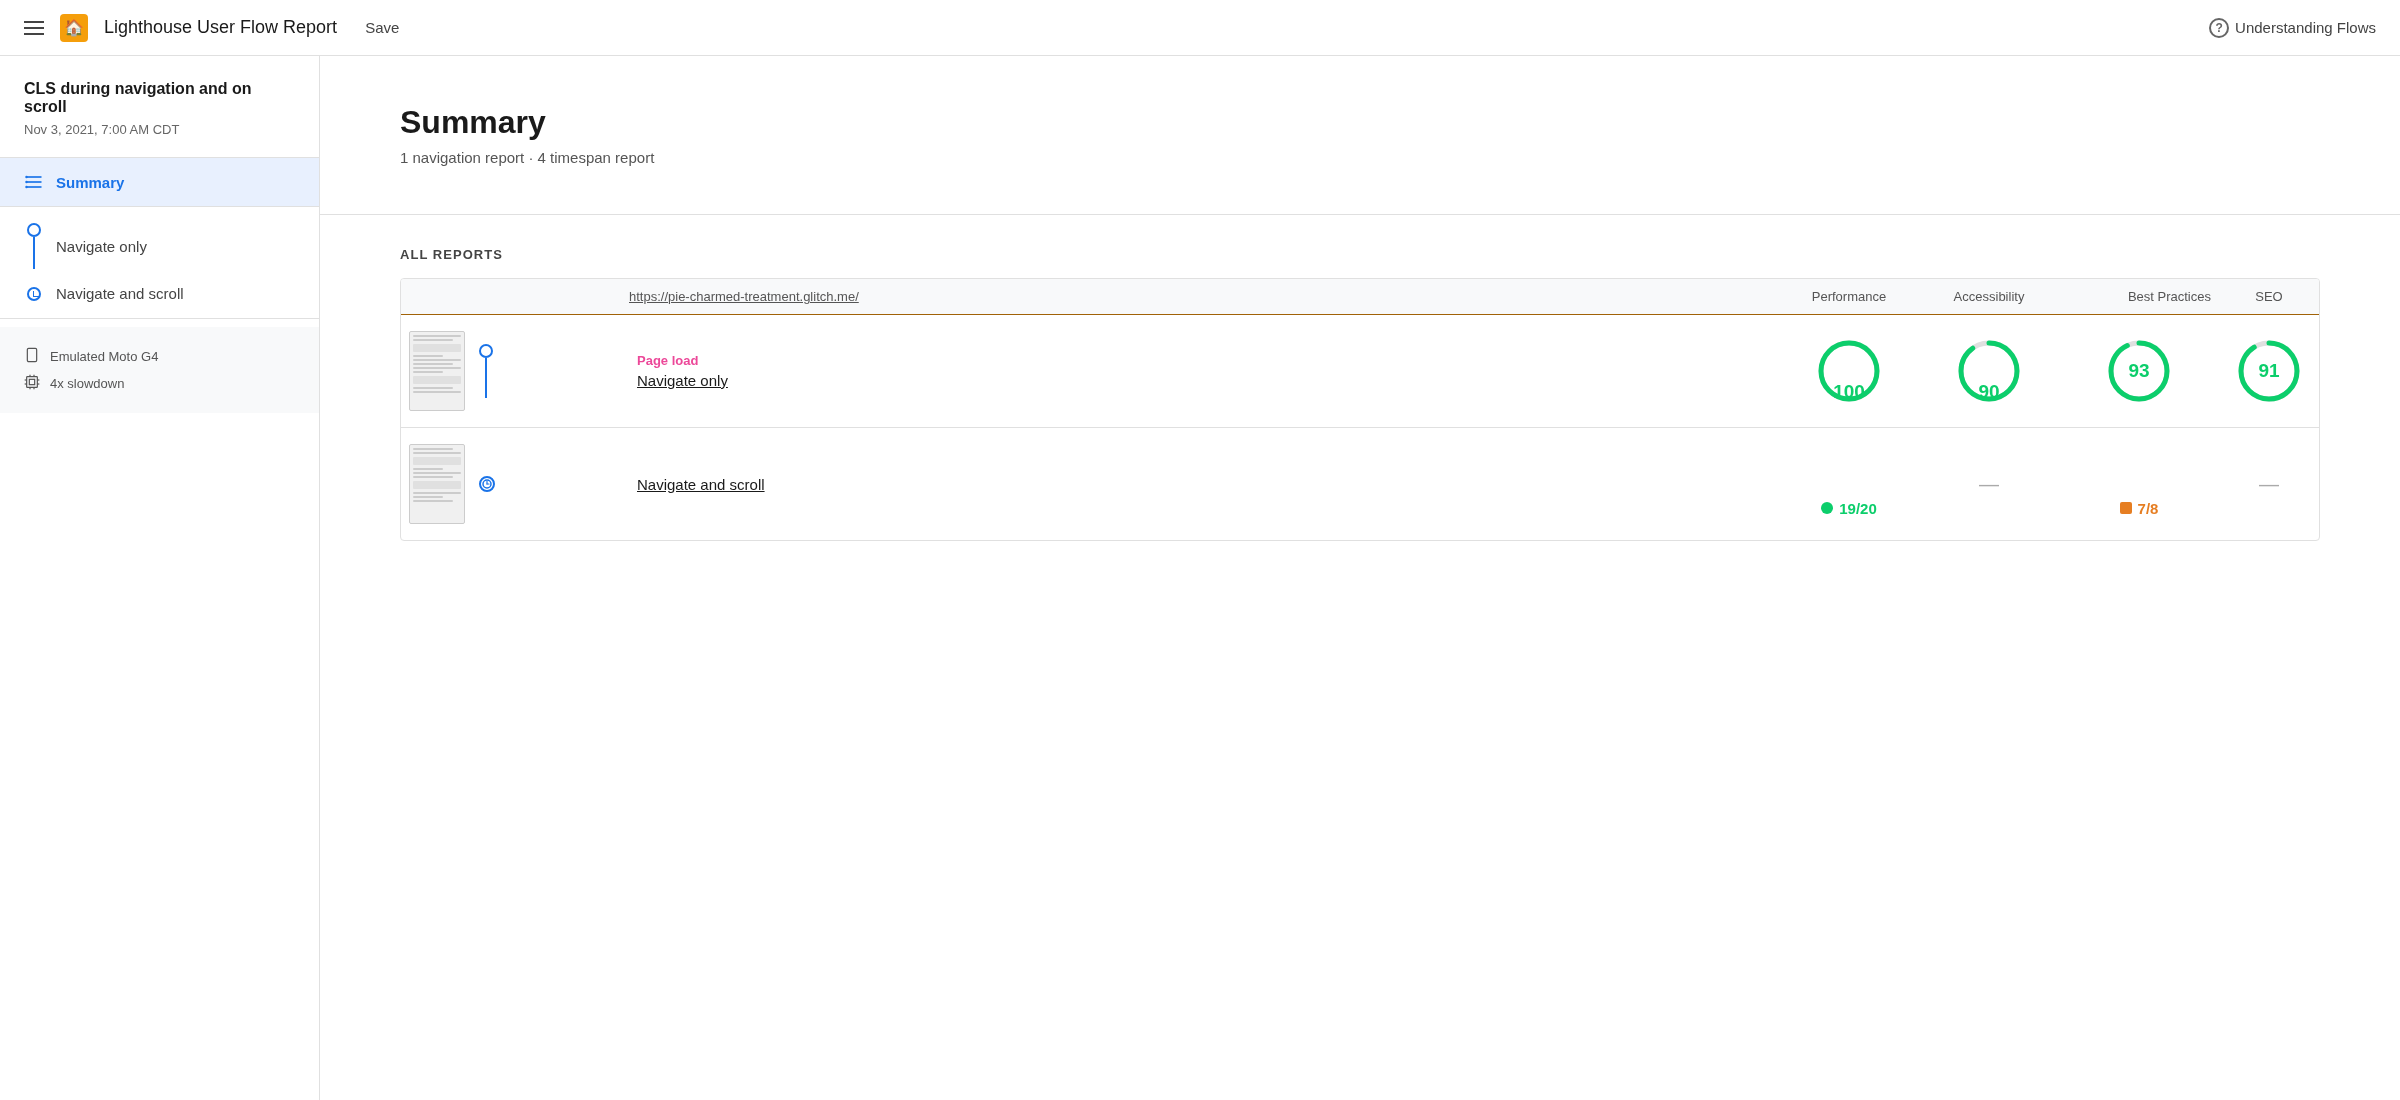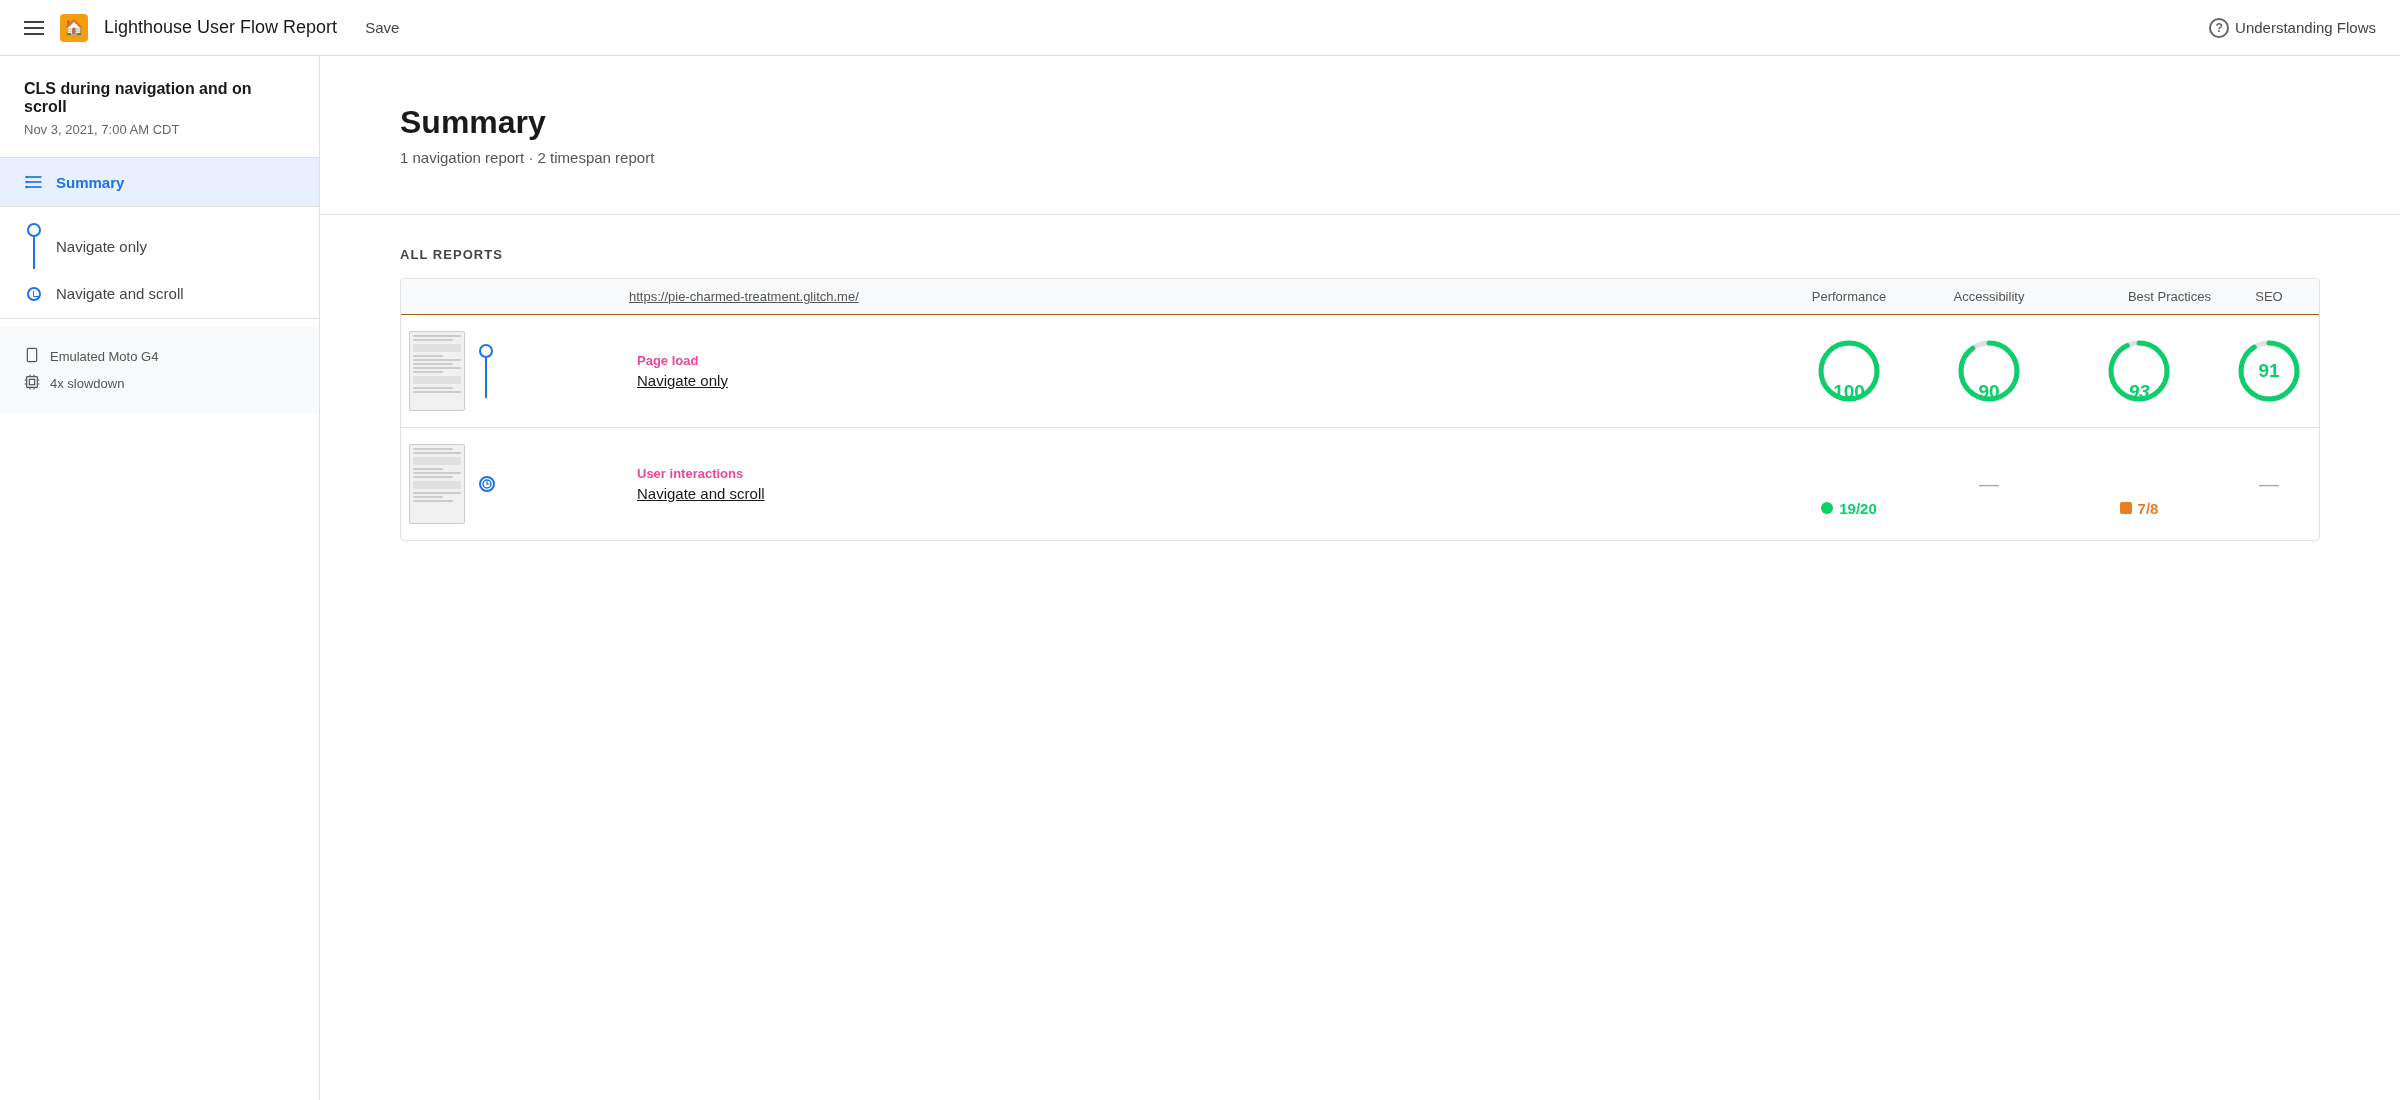--- a/index.html
+++ b/index.html
@@ -386,21 +386,21 @@
         </span>
         <span>4x slowdown</span>
       </div>
     </div>
   </nav>
 
   <main class="content-area">
 
     <section class="content-summary">
       <h1 class="content-summary-title">Summary</h1>
-      <p class="content-summary-subtitle">1 navigation report · 2 timespan report</p>
+      <p class="content-summary-subtitle">1 navigation report · 4 timespan report</p>
     </section>
 
     <section class="content-reports">
       <div class="all-reports-label">ALL REPORTS</div>
 
       <div style="border:1px solid #e0e0e0; border-radius:4px; overflow:hidden; margin-top:8px;">
         <div style="display:grid; grid-template-columns: 70px 150px 1fr 140px 140px 160px 100px; background:#f8f9fa; border-bottom:1px solid #a16207;">
           <div style="padding:10px 8px;"></div>
           <div style="padding:10px 8px;"></div>
           <div style="padding:10px 8px; font-size:13px; color:#555; text-decoration:underline;">https://pie-charmed-treatment.glitch.me/</div>
@@ -454,21 +454,21 @@
             <div style="position:relative; width:64px; height:64px; display:flex; align-items:flex-end; justify-content:center;">
               <svg width="64" height="64" viewBox="0 0 64 64" style="position:absolute;top:0;left:0;">
                 <circle cx="32" cy="32" r="28" fill="none" stroke="#e0e0e0" stroke-width="5"></circle>
                 <circle cx="32" cy="32" r="28" fill="none" stroke="#0cce6b" stroke-width="5" stroke-dasharray="158.3 175.9" stroke-dashoffset="0" stroke-linecap="round" transform="rotate(-90 32 32)"></circle>
               </svg>
               <span style="font-size:19px; font-weight:700; color:#0cce6b; position:relative; z-index:1;">90</span>
             </div>
           </div>
 
           <div class="score-cell">
-            <div style="position:relative; width:64px; height:64px; display:flex; align-items:flex-end; justify-content:center;font-style:italic;">
+            <div style="position:relative; width:64px; height:64px; display:flex; align-items:center; justify-content:center;">
               <svg width="64" height="64" viewBox="0 0 64 64" style="position:absolute;top:0;left:0;">
                 <circle cx="32" cy="32" r="28" fill="none" stroke="#e0e0e0" stroke-width="5"></circle>
                 <circle cx="32" cy="32" r="28" fill="none" stroke="#0cce6b" stroke-width="5" stroke-dasharray="163.6 175.9" stroke-dashoffset="0" stroke-linecap="round" transform="rotate(-90 32 32)"></circle>
               </svg>
               <span style="font-size:19px; font-weight:700; color:#0cce6b; position:relative; z-index:1;">93</span>
             </div>
           </div>
 
           <div class="score-cell">
             <div style="position:relative; width:64px; height:64px; display:flex; align-items:center; justify-content:center;">
@@ -504,21 +504,20 @@
                 <svg width="10" height="10" viewBox="0 0 10 10">
                   <circle cx="5" cy="5" r="4" fill="none" stroke="#1a73e8" stroke-width="1.5"></circle>
                   <line x1="5" y1="5" x2="5" y2="2.5" stroke="#1a73e8" stroke-width="1.2" stroke-linecap="round"></line>
                   <line x1="5" y1="5" x2="7" y2="5" stroke="#1a73e8" stroke-width="1.2" stroke-linecap="round"></line>
                 </svg>
               </div>
             </div>
           </div>
 
           <div class="report-info">
-            <div class="report-type">User interactions</div>
             <div class="report-name">Navigate and scroll</div>
           </div>
 
           <div class="score-cell">
             <div class="score-badge">
               <div class="score-dot" style="background:#0cce6b;"></div>
               <span style="font-size:15px; font-weight:600; color:#0cce6b;">19/20</span>
             </div>
           </div>
 

